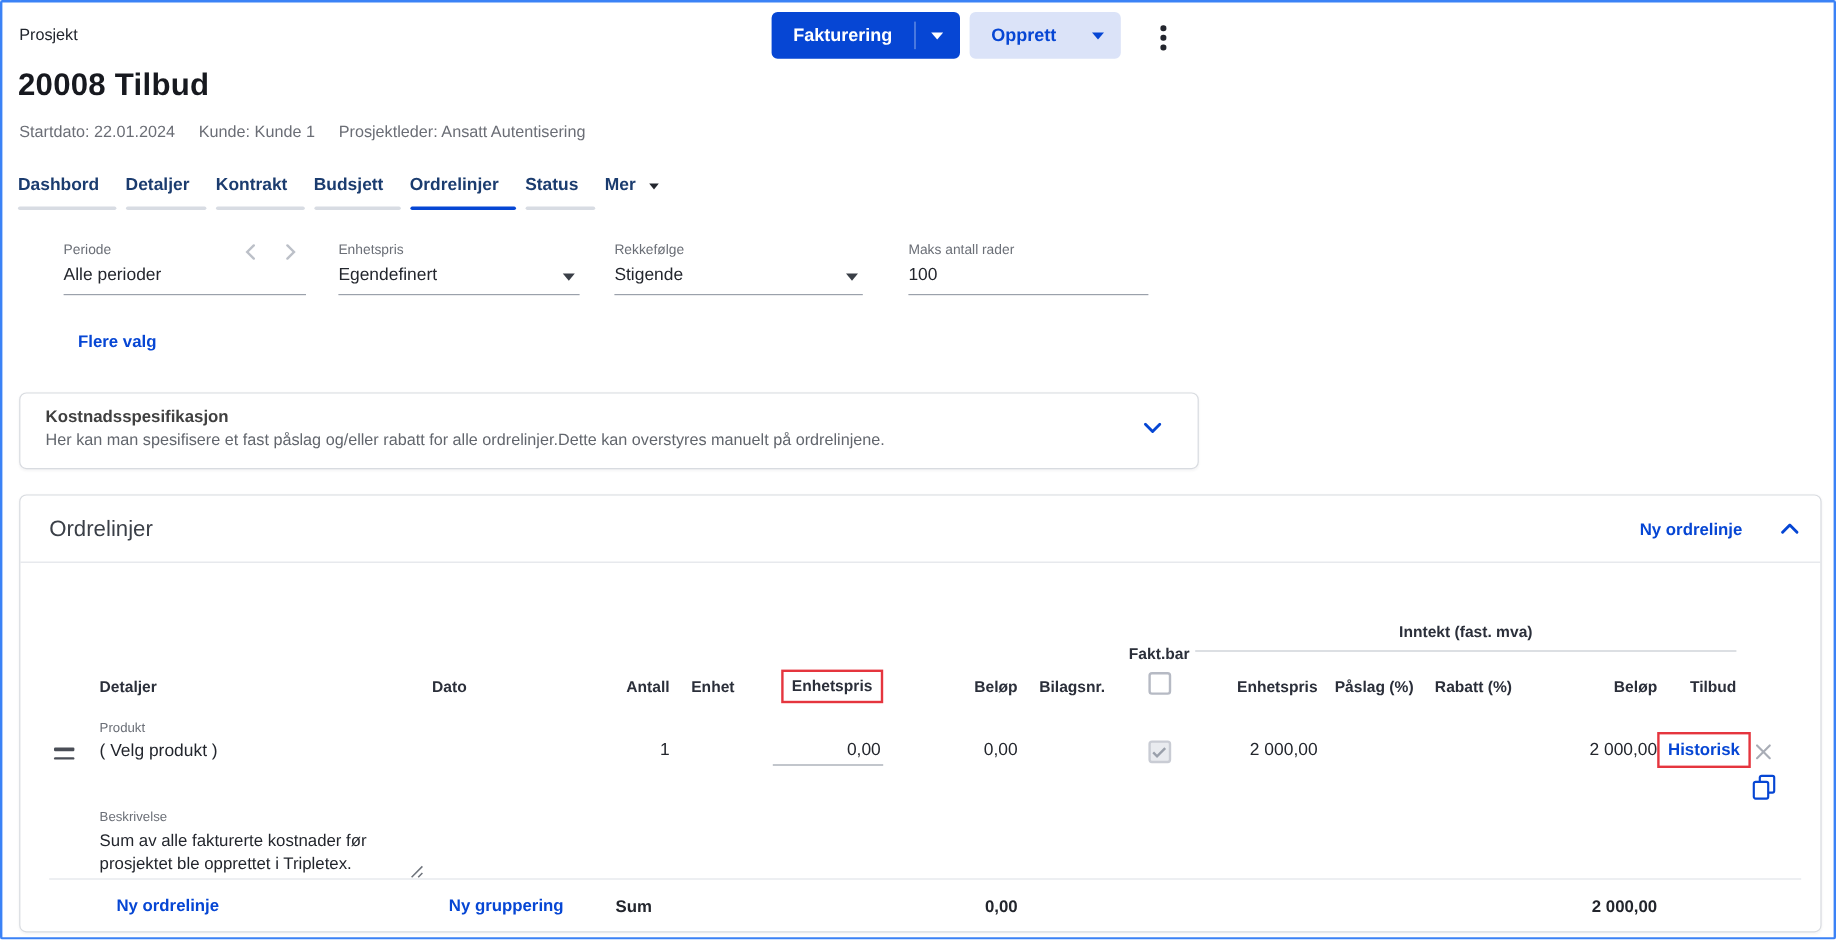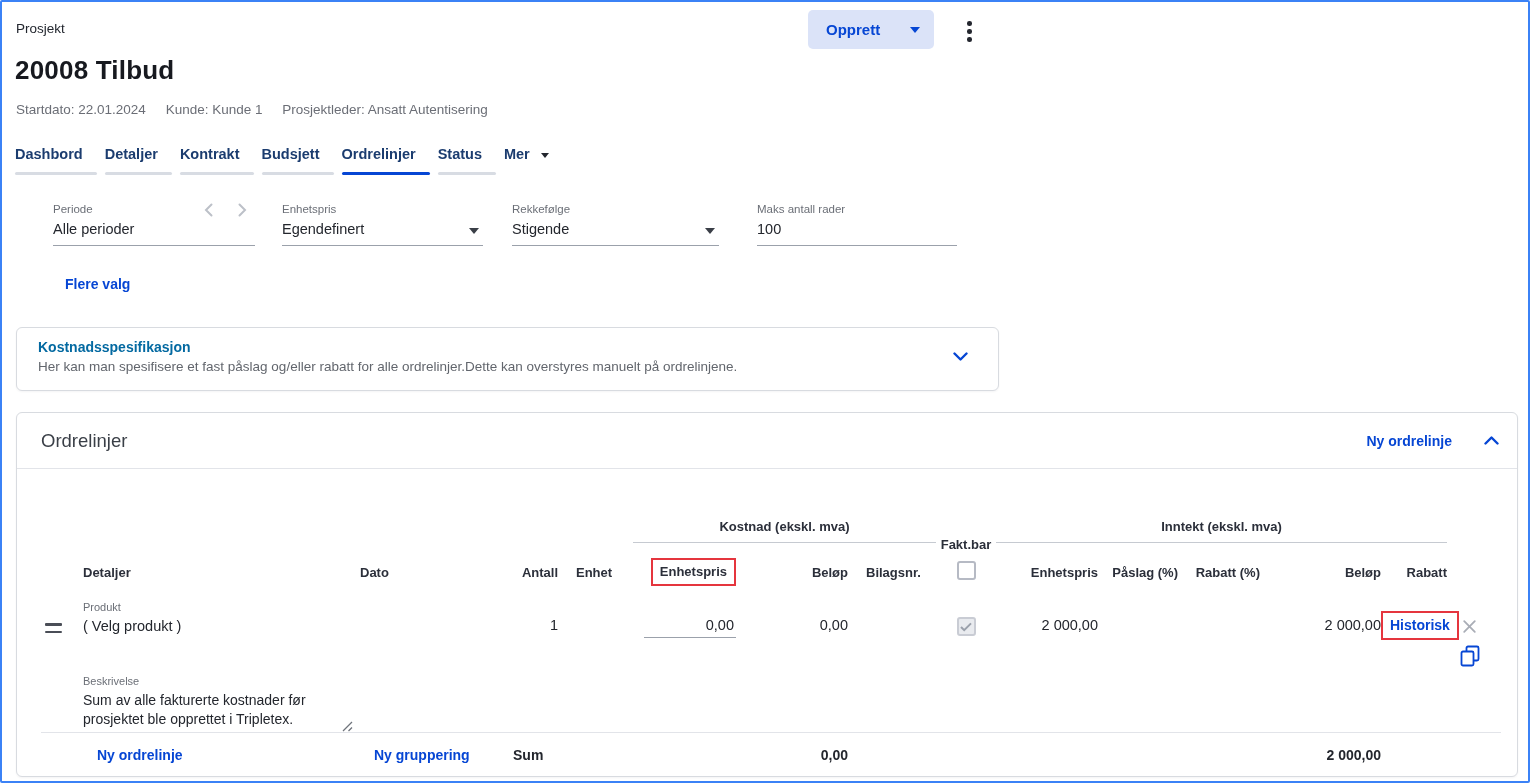--- a/index.html
+++ b/index.html
@@ -50,21 +50,21 @@
   .dd-caret { position:absolute; right:4px; bottom:11px; color:#3a3f47; cursor:pointer; }
   .finput { width:100%; border:0; outline:none; background:transparent; font-family:inherit;
             font-size:14.5px; color:#23262d; padding:0; }
   .flere { position:absolute; left:63px; top:274px; }
   .link { color:#0646D4; font-weight:700; font-size:14px; text-decoration:none; cursor:pointer; }
 
   
   .kcard { position:absolute; left:14px; top:325px; width:983px; height:64px;
     border:1px solid #D8DBE0; border-radius:6px; padding:11px 60px 0 21px; background:#fff;
     box-shadow:0 1px 2px rgba(30,40,60,.05); }
-  .kcard-title { font-size:14px; font-weight:700; color:#0369a1; margin-bottom:4px; }
+  .kcard-title { font-size:14px; font-weight:700; color:#404040; margin-bottom:4px; }
   .kcard-desc { font-size:13.5px; color:#62666d; }
   .kcard .chev { position:absolute; right:30px; top:24px; cursor:pointer; }
 
   
   .ocard { position:absolute; left:14px; top:410px; width:1502px; height:365px;
     border:1px solid #D8DBE0; border-radius:6px; background:#fff; display:flex; flex-direction:column;
     box-shadow:0 1px 2px rgba(30,40,60,.05); }
   .ocard-head { height:56px; flex:0 0 56px; display:flex; align-items:center;
     padding:0 18px 0 24px; border-bottom:1px solid #E2E4E9; }
   .ocard-title { font-size:18.5px; color:#3a3f47; }
@@ -122,20 +122,25 @@
   .sumval { font-weight:700; font-size:14px; color:#23262d; }
   .chev { line-height:0; }
 </style>
 </head>
 <body>
 
 <div class="frame">
 
   <div class="breadcrumb">Prosjekt</div>
 
+  <div class="btn-primary">
+    <span>Fakturering</span>
+    <span class="btn-divider"></span>
+    <span class="caret"></span>
+  </div>
 
   <div class="btn-secondary">
     <span>Opprett</span>
     <span class="caret"></span>
   </div>
 
   <div class="kebab">
       <i></i>
       <i></i>
       <i></i>
@@ -216,39 +221,38 @@
       <div class="ocard-title">Ordrelinjer</div>
       <a class="link">Ny ordrelinje</a>
       <span class="chev"><svg width="15" height="9" viewBox="0 0 15 9">
             <path d="M1.5 7.5L7.5 1.5L13.5 7.5" stroke="#0646D4" stroke-width="2.4" fill="none" stroke-linecap="round" stroke-linejoin="round"></path>
           </svg></span>
     </div>
 
     <div class="olTable">
 
       <div class="trow grouprow">
-        <div class="gspan gk">Kostnad (ekskl. mva)</div>
         <div class="gfakt">Fakt.bar</div>
-        <div class="gspan gi">Inntekt (ekskl. mva)</div>
+        <div class="gspan gi">Inntekt (fast. mva)</div>
       </div>
 
       <div class="trow headrow">
         <div class="th c2">Detaljer</div>
         <div class="th c3">Dato</div>
         <div class="th c4 right">Antall</div>
         <div class="th c5 pad-l">Enhet</div>
         <div class="th c6 right"><span class="redbox redbox-head"><span>Enhetspris</span></span></div>
         <div class="th c7 right">Beløp</div>
         <div class="th c8 pad-l">Bilagsnr.</div>
         <div class="c9 center"><span class="cb"></span></div>
         <div class="th c10 right">Enhetspris</div>
         <div class="th c11 right">Påslag (%)</div>
         <div class="th c12 right">Rabatt (%)</div>
         <div class="th c13 right">Beløp</div>
-        <div class="th c14 right">Rabatt</div>
+        <div class="th c14 right">Tilbud</div>
       </div>
 
       <div class="trow datarow">
         <div class="c1"><span class="drag">
               <i></i>
               <i></i>
             </span></div>
         <div class="c2 lblcell">
           <div class="flabel">Produkt</div>
           <div class="fvalue">( Velg produkt )</div>

